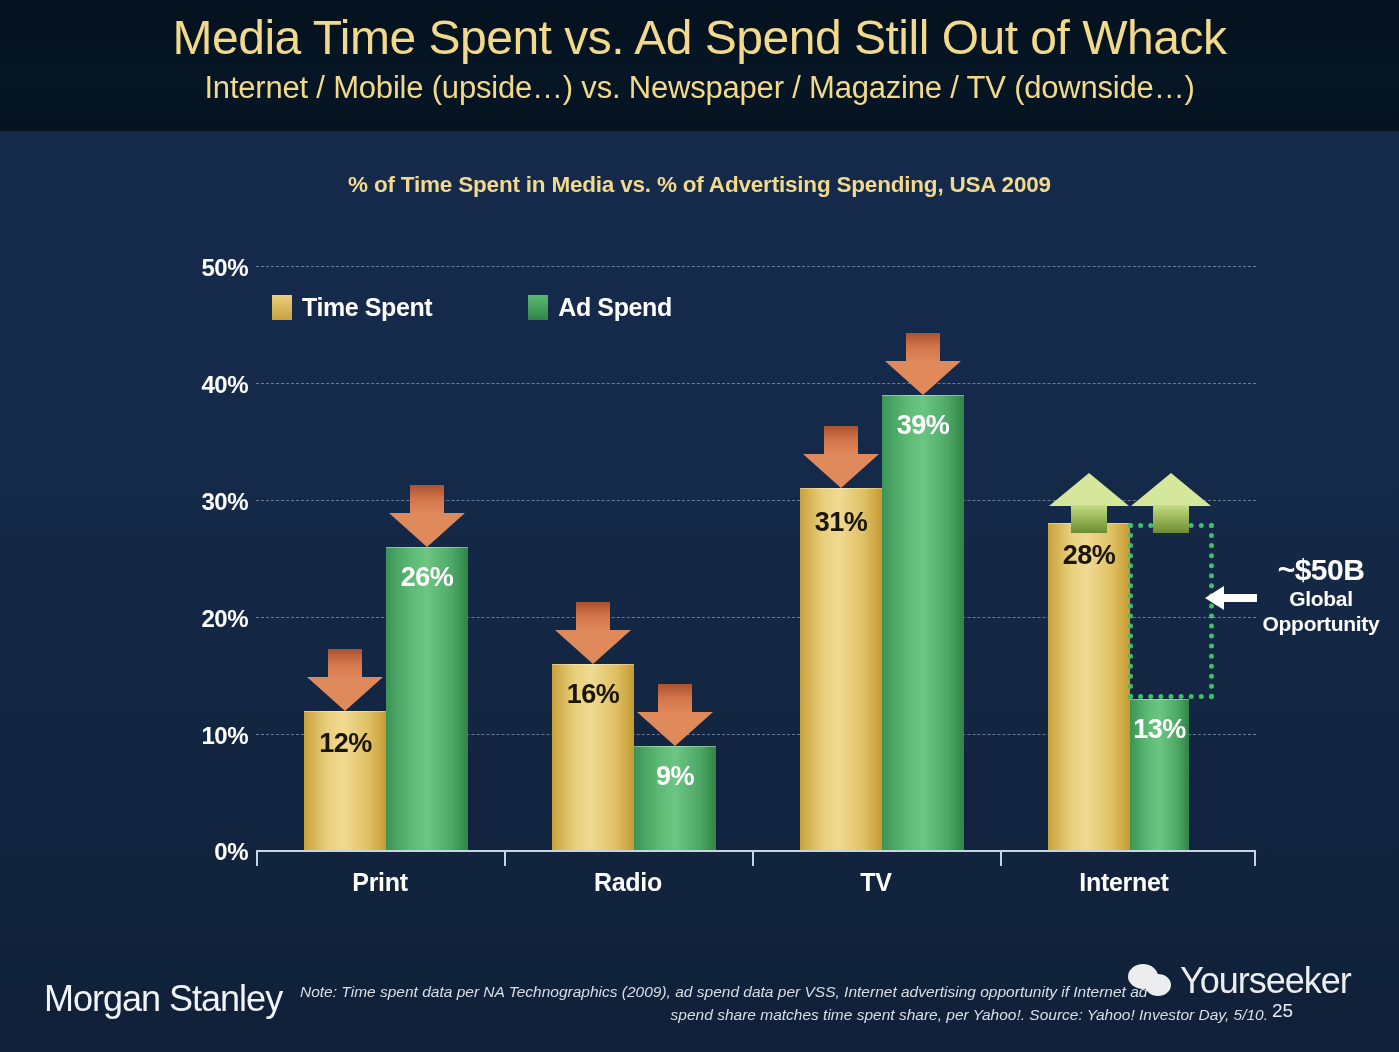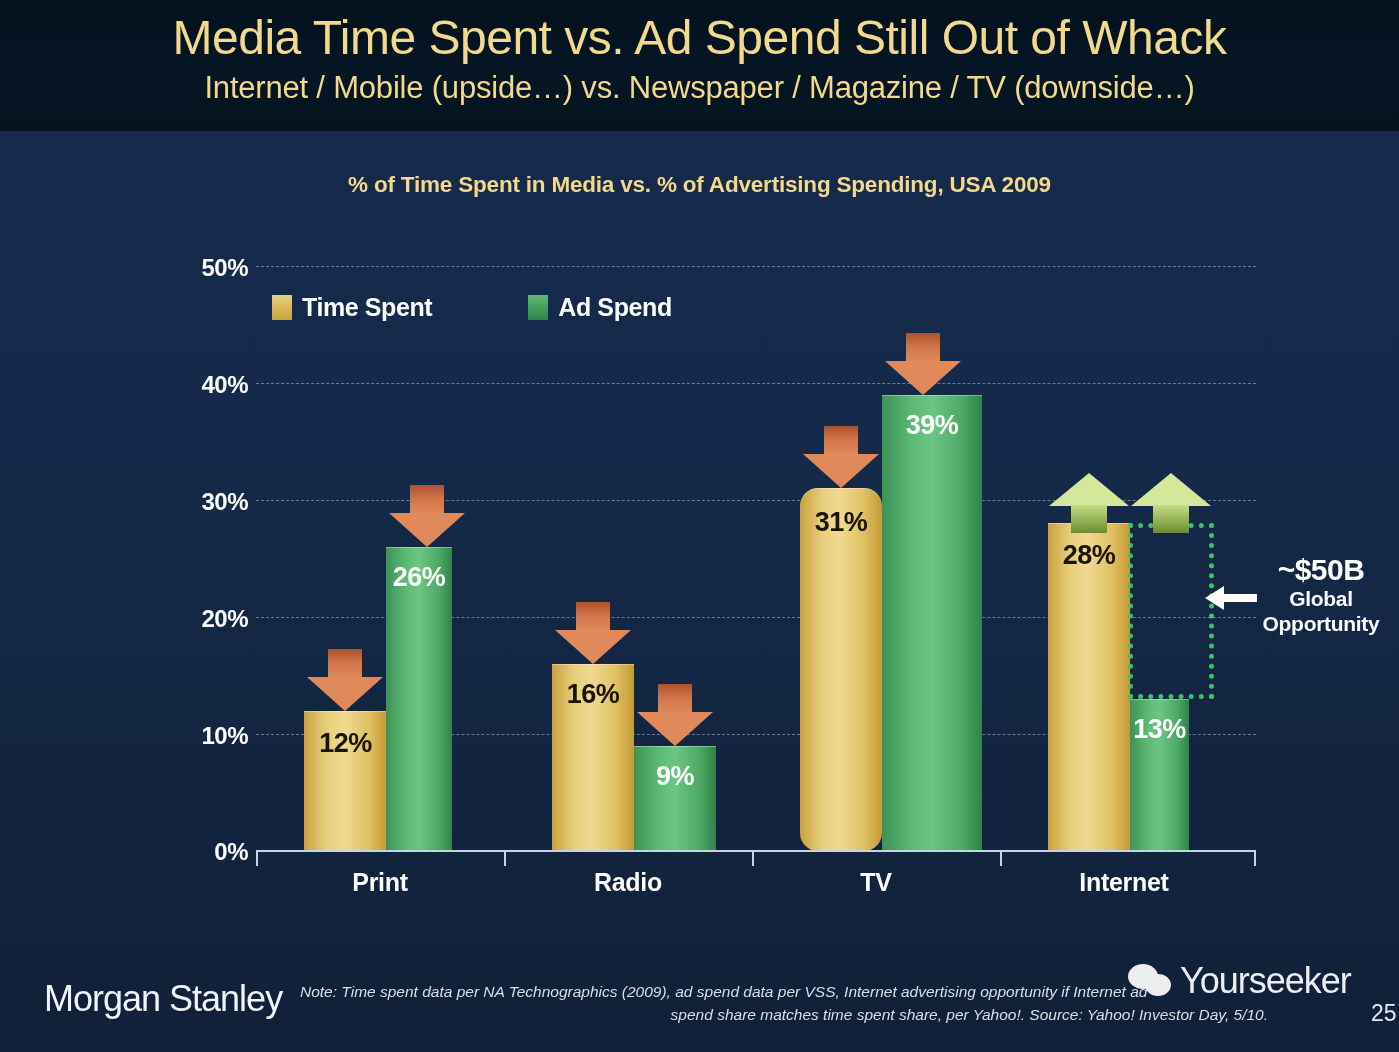--- a/index.html
+++ b/index.html
@@ -142,22 +142,22 @@
     color:#f0f3f8; font-size:36px; font-weight:400; letter-spacing:-1px;
   }
   #footnote {
     position:absolute; left:300px; top:980px; width:1020px;
     color:#d8dfe9; font-size:15.5px; font-style:italic; line-height:1.5;
     text-align:right;
   }
   #footnote .ln1 { display:block; text-align:left; }
   #footnote .ln2 { display:block; text-align:right; padding-right:52px; }
   #pagenum {
-    position:absolute; left:1371px; top:1000px;
-    color:#e6ebf3; font-size:23px;
+    position:absolute; left:1272px; top:1000px;
+    color:#e6ebf3; font-size:19px;
   }
   
   #watermark {
     position:absolute; left:1128px; top:960px; display:flex; align-items:center; gap:6px;
     opacity:.92;
   }
   #wm-text { color:#ffffff; font-size:36px; letter-spacing:-1px; font-weight:400; }
   #wm-logo { width:46px; height:38px; position:relative; }
   #wm-logo .b1, #wm-logo .b2 {
     position:absolute; background:#ffffff; border-radius:50%;
@@ -189,21 +189,21 @@
     <div class="gridline" style="top:0px;"></div>
     <div class="gridline" style="top:117px;"></div>
     <div class="gridline" style="top:234px;"></div>
     <div class="gridline" style="top:351px;"></div>
     <div class="gridline" style="top:468px;"></div>
 
     <div class="bar bar-time" style="left:48px; width:83px; height:140px;">
       <div class="bar-value val-dark" style="top:16px;">12%</div>
     </div>
 
-    <div class="bar bar-ad" style="left:130px; width:66px; height:304px;">
+    <div class="bar bar-ad" style="left:130px; width:82px; height:304px;">
       <div class="bar-value val-light" style="top:14px;">26%</div>
     </div>
 
     <div class="arrow-down" style="left:51px; top:383px;">
       <div class="shaft"></div>
         <div class="head"></div>
     </div>
     <div class="arrow-down" style="left:133px; top:219px;">
       <div class="shaft"></div>
         <div class="head"></div>
@@ -218,25 +218,25 @@
     </div>
     <div class="arrow-down" style="left:299px; top:336px;">
       <div class="shaft"></div>
         <div class="head"></div>
     </div>
     <div class="arrow-down" style="left:381px; top:418px;">
       <div class="shaft"></div>
         <div class="head"></div>
     </div>
 
-    <div class="bar bar-time" style="left:544px; width:82px; height:363px;border-radius:18px;">
+    <div class="bar bar-time" style="left:544px; width:82px; height:363px;">
       <div class="bar-value val-dark" style="top:18px;">31%</div>
     </div>
 
-    <div class="bar bar-ad" style="left:626px; width:100px; height:456px;">
+    <div class="bar bar-ad" style="left:626px; width:82px; height:456px;">
       <div class="bar-value val-light" style="top:14px;">39%</div>
     </div>
     <div class="arrow-down" style="left:547px; top:160px;">
       <div class="shaft"></div>
         <div class="head"></div>
     </div>
     <div class="arrow-down" style="left:629px; top:67px;">
       <div class="shaft"></div>
         <div class="head"></div>
     </div>

